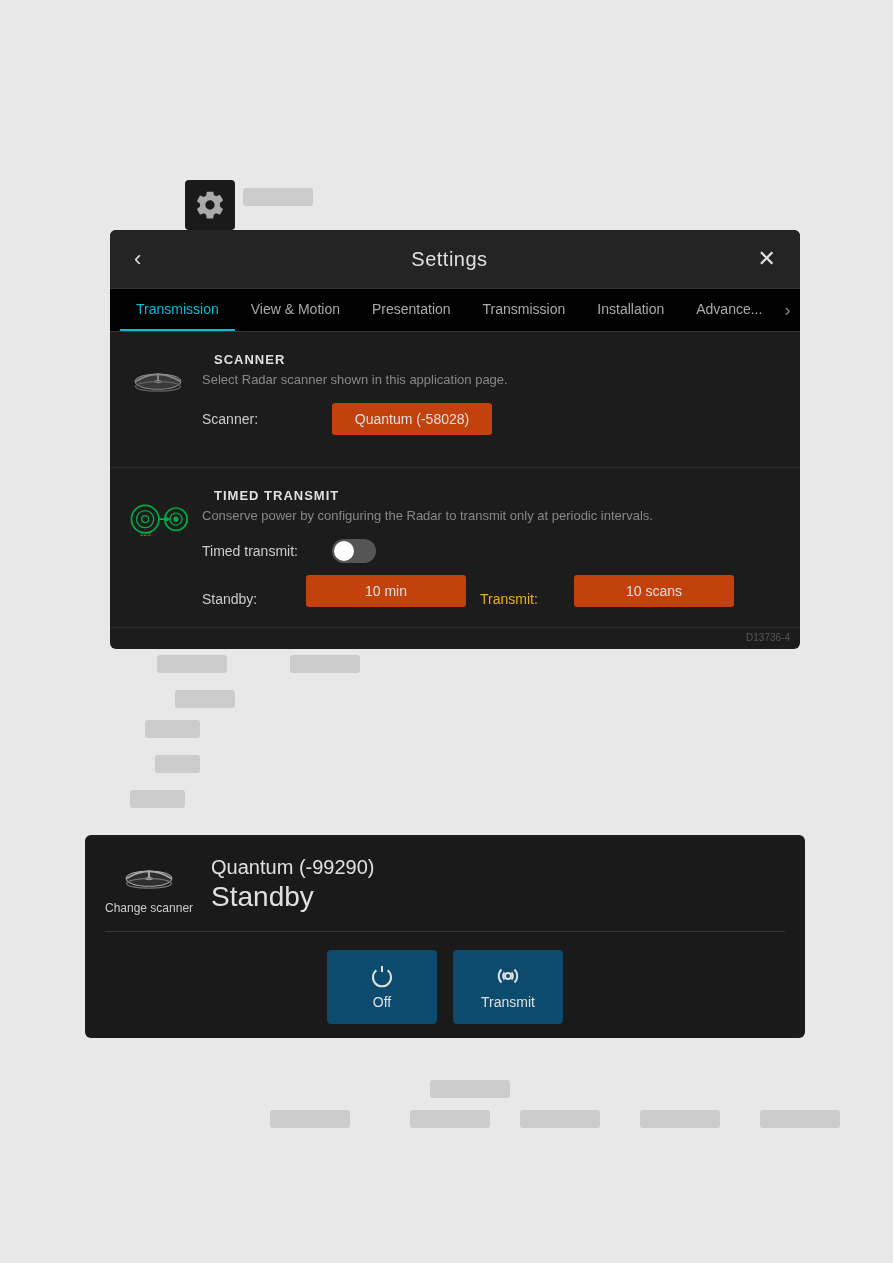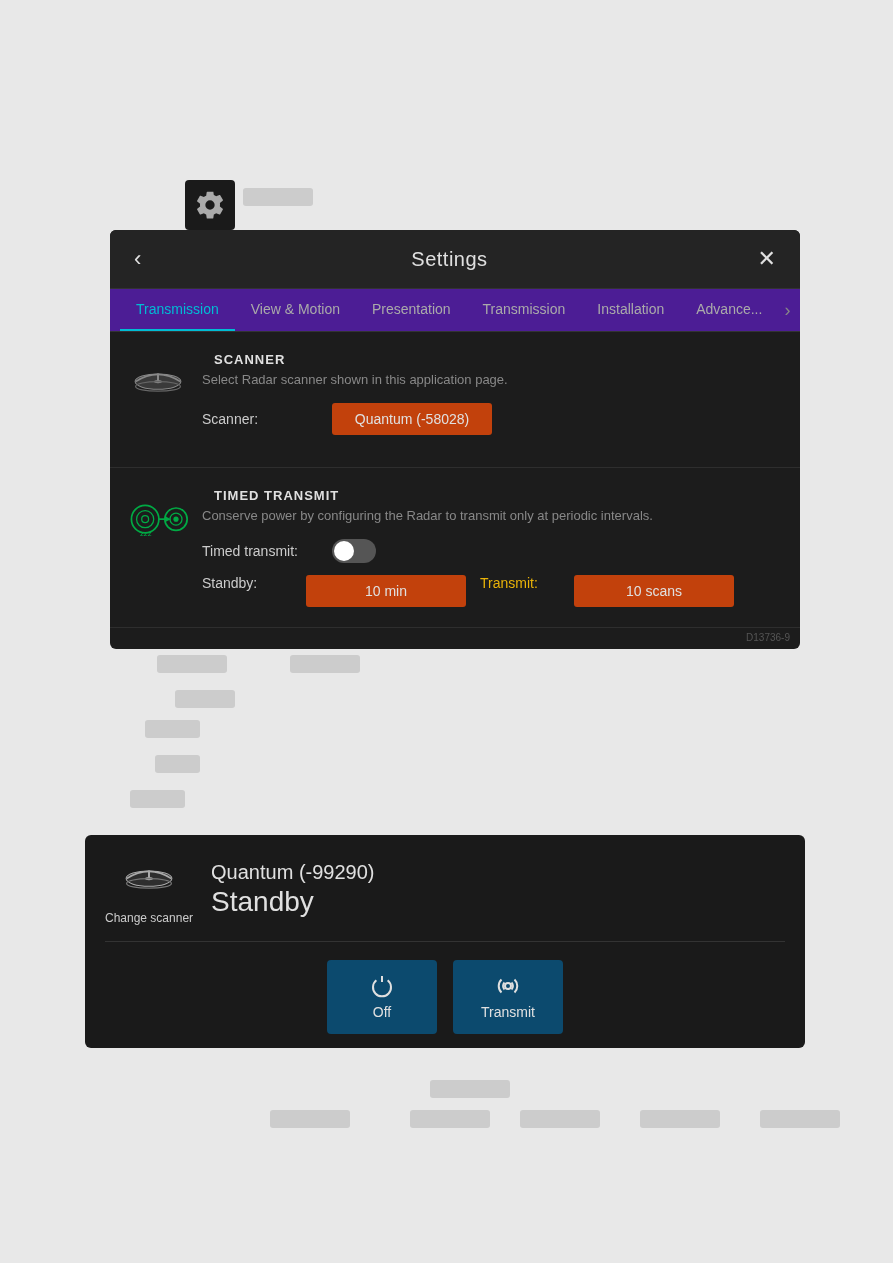--- a/index.html
+++ b/index.html
@@ -75,21 +75,21 @@
       color: #e0e0e0;
       font-size: 22px;
       cursor: pointer;
       padding: 2px 6px;
     }
 
     
     .settings-tabs {
       display: flex;
       align-items: center;
-      background: #4c1d95;
+      background: #000000;
       border-bottom: 1px solid #333;
       padding: 0 10px;
     }
     .tab-item {
       padding: 12px 16px;
       font-size: 14px;
       color: #aaa;
       cursor: pointer;
       white-space: nowrap;
       border-bottom: 2px solid transparent;
@@ -196,21 +196,21 @@
 
     
     .timed-icon-svg {
       width: 60px;
       height: 50px;
     }
 
     
     .standby-row {
       display: flex;
-      align-items: flex-start;
+      align-items: flex-end;
       gap: 14px;
       flex-wrap: wrap;
     }
     .standby-label {
       font-size: 14px;
       color: #ccc;
       min-width: 90px;
     }
     .transmit-label {
       font-size: 14px;
@@ -288,21 +288,21 @@
     .scanner-diagram-id {
       font-size: 10px;
       color: #555;
       text-align: right;
       padding-top: 6px;
     }
     .change-scanner-label {
       font-size: 12px;
       color: #ccc;
       text-align: center;
-      margin-top: 18px;
+      margin-top: 8px;
     }
 
     
     .strips-container {
       position: absolute;
       top: 0; left: 0; right: 0; bottom: 0;
       pointer-events: none;
     }
   </style>
 </head>
@@ -406,21 +406,21 @@
         </div>
         <div class="standby-row">
           <span class="standby-label">Standby:</span>
           <div class="field-value">10 min</div>
           <span class="transmit-label">Transmit:</span>
           <div class="field-value">10 scans</div>
         </div>
       </div>
     </div>
 
-    <div class="diagram-id">D13736-9</div>
+    <div class="diagram-id">D13736-4</div>
   </div>
 </div>
 
 <div class="scanner-panel">
   <div class="scanner-top">
     <div class="scanner-icon-wrap">
       <svg width="56" height="40" viewBox="0 0 70 50">
         <ellipse cx="35" cy="32" rx="28" ry="9" fill="none" stroke="#aaa" stroke-width="2.5"></ellipse>
         <ellipse cx="35" cy="32" rx="28" ry="9" fill="#2e2e2e"></ellipse>
         <path d="M7 32 Q35 14 63 32" fill="none" stroke="#aaa" stroke-width="2"></path>

